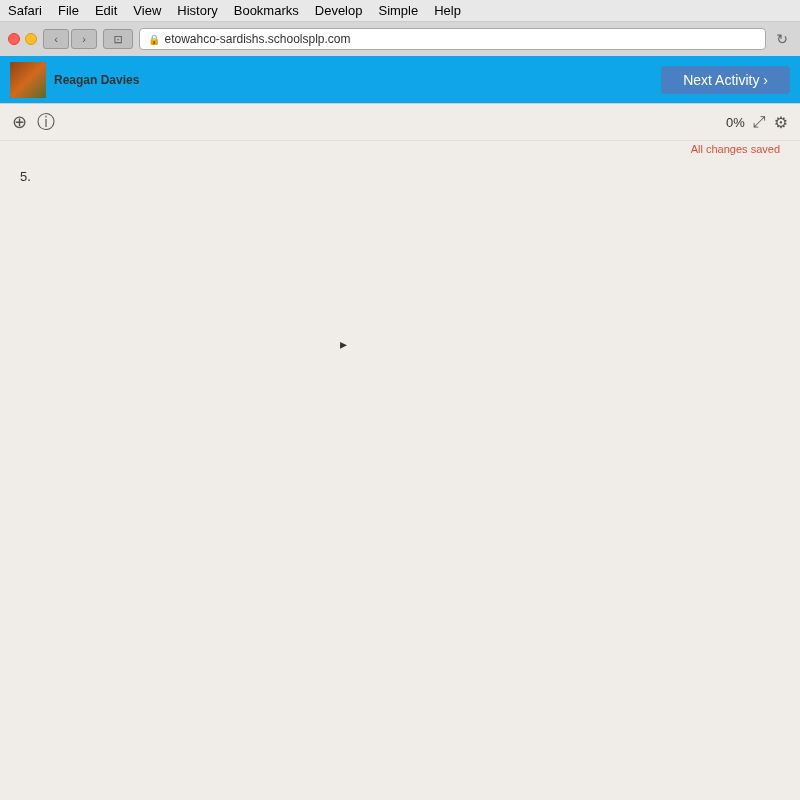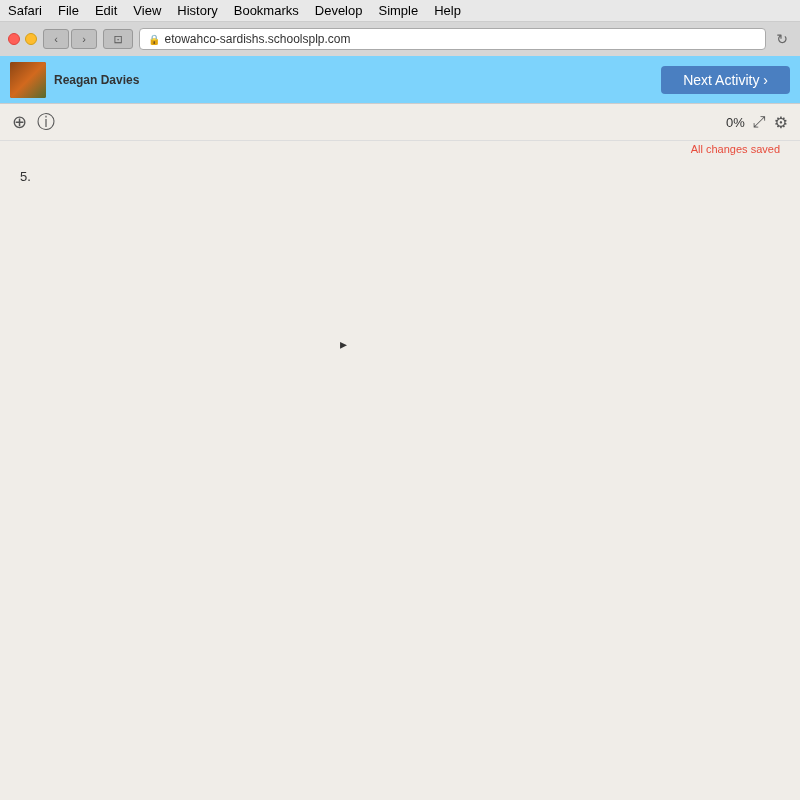--- a/index.html
+++ b/index.html
@@ -134,21 +134,21 @@
     
     .page-content {
       background: #f0ede8;
       width: 100%;
       height: calc(800px - 22px - 34px);
       position: relative;
     }
 
     
     .user-header {
-      background: #7dd3fc;
+      background: #0ea5e9;
       border-bottom: 1px solid #ccc;
       display: flex;
       align-items: center;
       justify-content: space-between;
       padding: 4px 10px;
       height: 48px;
     }
 
     .user-info {
       display: flex;

